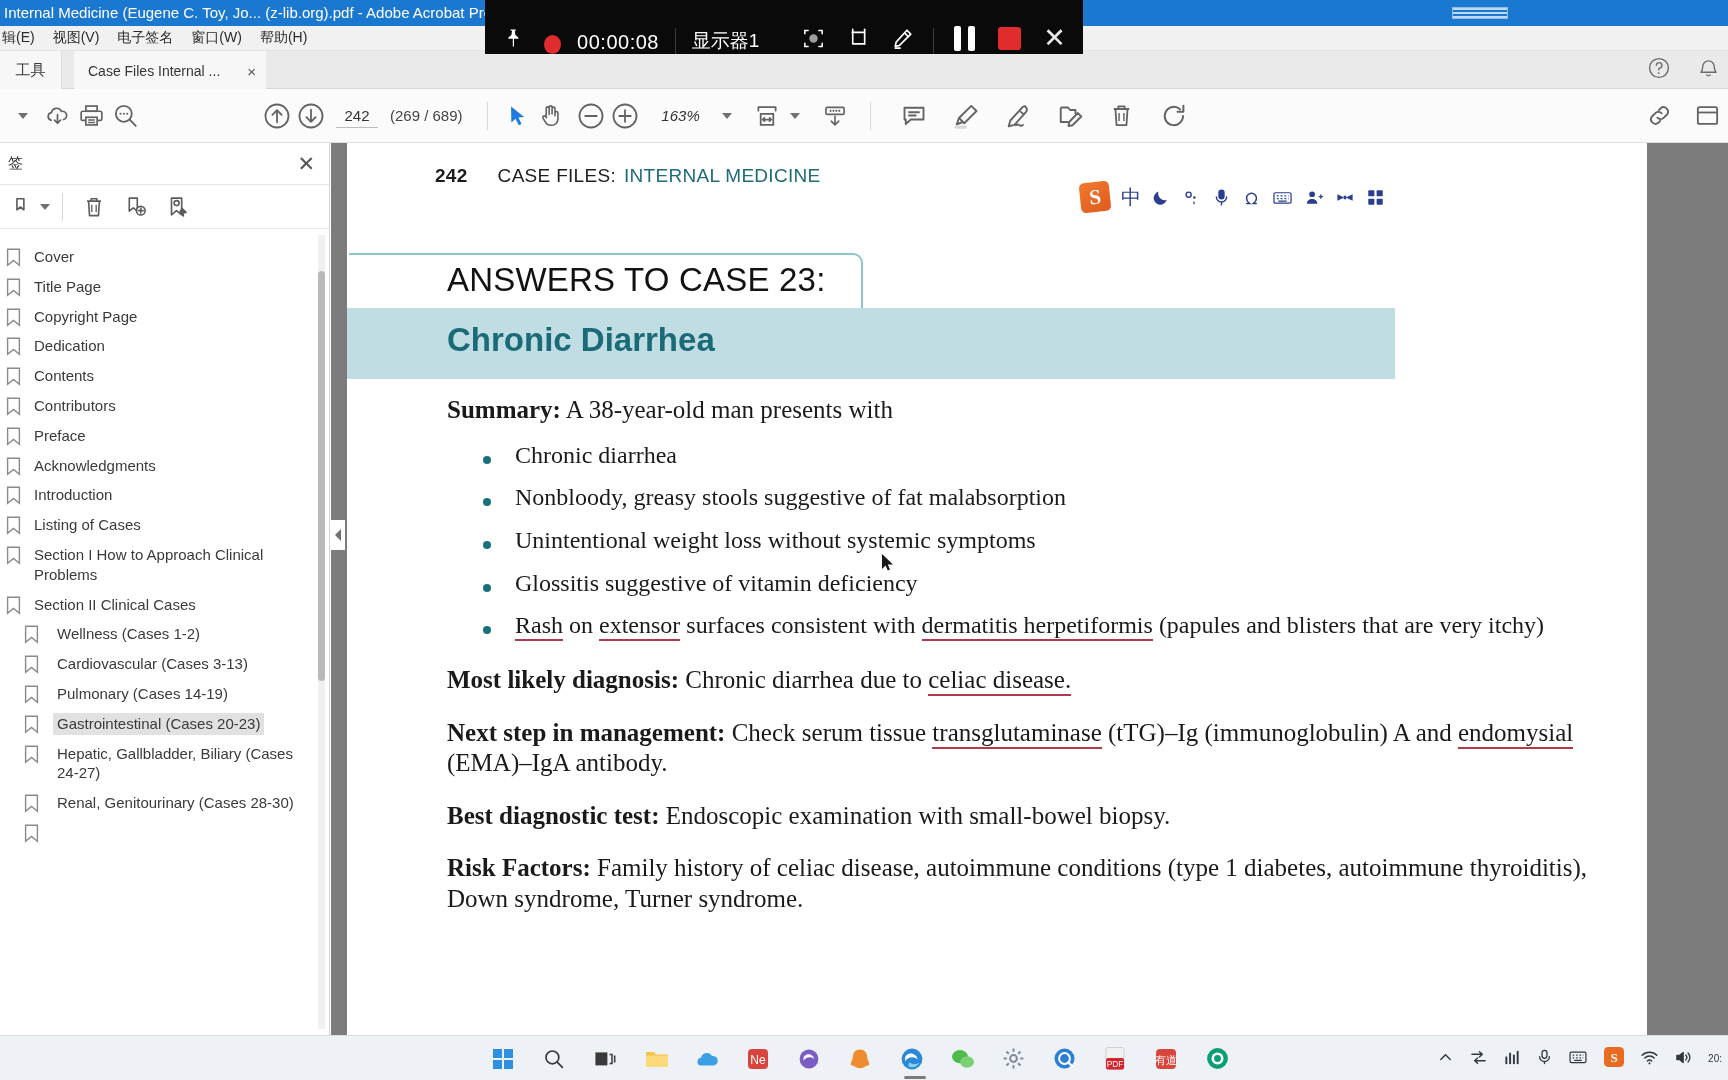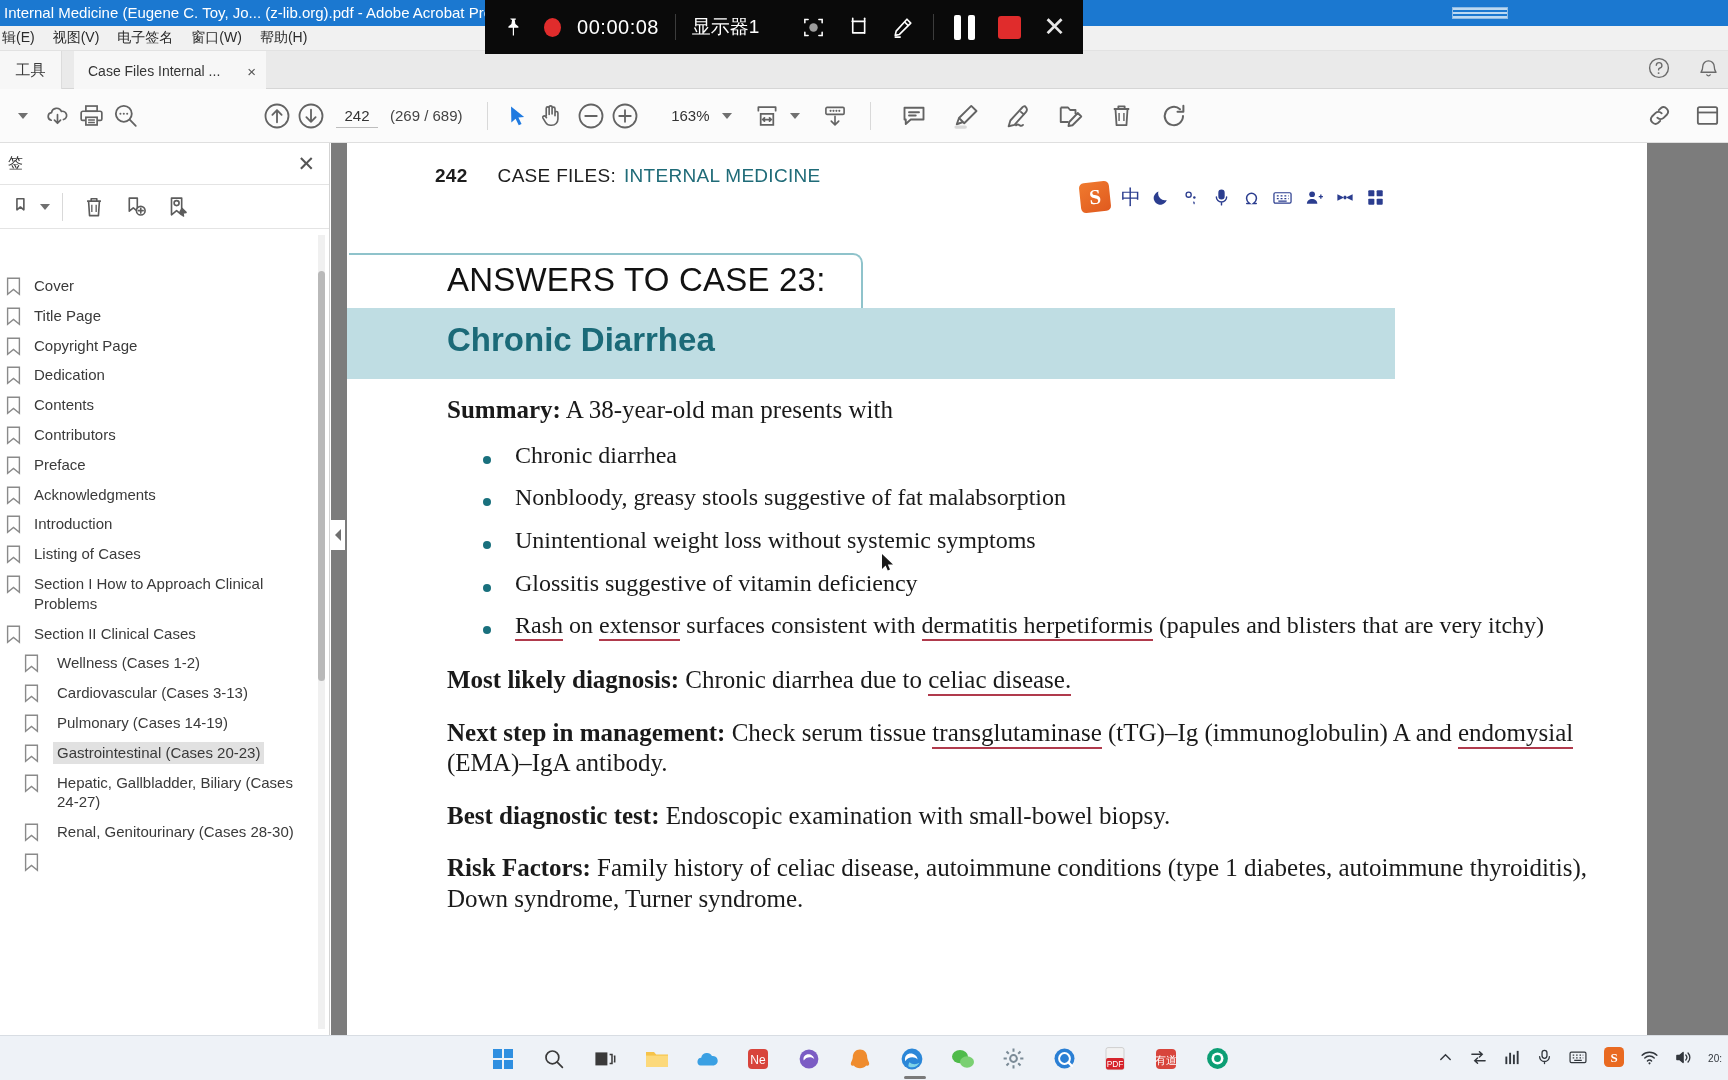--- a/index.html
+++ b/index.html
@@ -90,22 +90,23 @@
     width: 42px; height: 24px; margin-left: 8px;
     border: none; border-bottom: 1px solid #bdbdbd;
     background: #fbfbfb;
     font-size: 15px; color: #333; text-align: center;
     font-family: "Liberation Sans", sans-serif;
   }
   .pagecount { font-size: 15px; color: #444; margin-left: 12px; white-space: nowrap; }
   .zoombox {
     width: 58px; height: 24px; margin-left: 10px;
     border: none; background: transparent;
-    font-size: 15px; color: #333; text-align: right;
+    font-size: 15px; color: #333; text-align: center;
     font-family: "Liberation Sans", sans-serif;
+    font-style: italic;
   }
   .caret { width: 0; height: 0; border-left: 5px solid transparent; border-right: 5px solid transparent;
            border-top: 6px solid #707070; margin-left: 6px; }
 
   
   .sidebar {
     position: absolute; left: 0; top: 143px; width: 330px; bottom: 45px;
     background: #ffffff;
     border-right: 1px solid #d3d3d3;
   }
@@ -119,22 +120,21 @@
   .sb-header .close { position: absolute; right: 14px; top: 10px; font-size: 21px; color: #555; line-height: 1; cursor: pointer; }
   .sb-toolbar {
     height: 44px; display: flex; align-items: center; gap: 4px;
     padding: 0 4px;
     border-bottom: 1px solid #e4e4e4;
   }
   .sb-toolbar .tb-icon { width: 38px; height: 38px; color: #585858; }
   .sb-list {
     position: absolute; left: 0; right: 0; top: 87px; bottom: 0;
     overflow: hidden;
-    padding-top: 0;
-    margin-top: 41px;
+    padding-top: 12px;
   }
   .bm-row {
     display: flex; align-items: flex-start; gap: 9px;
     padding: 4px 12px 4px 6px;
     font-size: 15px; color: #3a3a3a; line-height: 1.32;
   }
   .bm-row.indent { padding-left: 24px; gap: 14px; }
   .bm-row.selected > .bm-label { background: #e1e1e1; }
   .bm-label { display: inline-block; padding: 1px 4px; }
   .bm-ico { flex: none; width: 15px; height: 19px; margin-top: 2px; color: #8a8a8a; }
@@ -250,21 +250,21 @@
   .tray {
     position: absolute; right: 6px; top: 0; height: 45px;
     display: flex; align-items: center; gap: 15px;
     font-size: 13px; color: #32373d;
   }
 
   
   .recorder {
     position: absolute; left: 485px; top: 0; width: 598px; height: 54px;
     background: #0a0a0a;
-    display: flex; align-items: center;
+    display: flex; align-items: flex-end;
     padding: 0 14px;
     gap: 16px;
     z-index: 50;
   }
   .recorder .rsep { width: 1px; height: 26px; background: #3c3c3c; }
   .rec-dot { width: 19px; height: 19px; border-radius: 50%; background: #e02c2c; }
   .rec-time { color: #ffffff; font-size: 20px; letter-spacing: .5px; font-variant-numeric: tabular-nums; }
   .rec-monitor { color: #ffffff; font-size: 19px; white-space: nowrap; }
   .rec-ic { width: 32px; height: 32px; display: flex; align-items: center; justify-content: center; color: #ffffff; }
   .pause-bars { display: flex; gap: 7px; }

